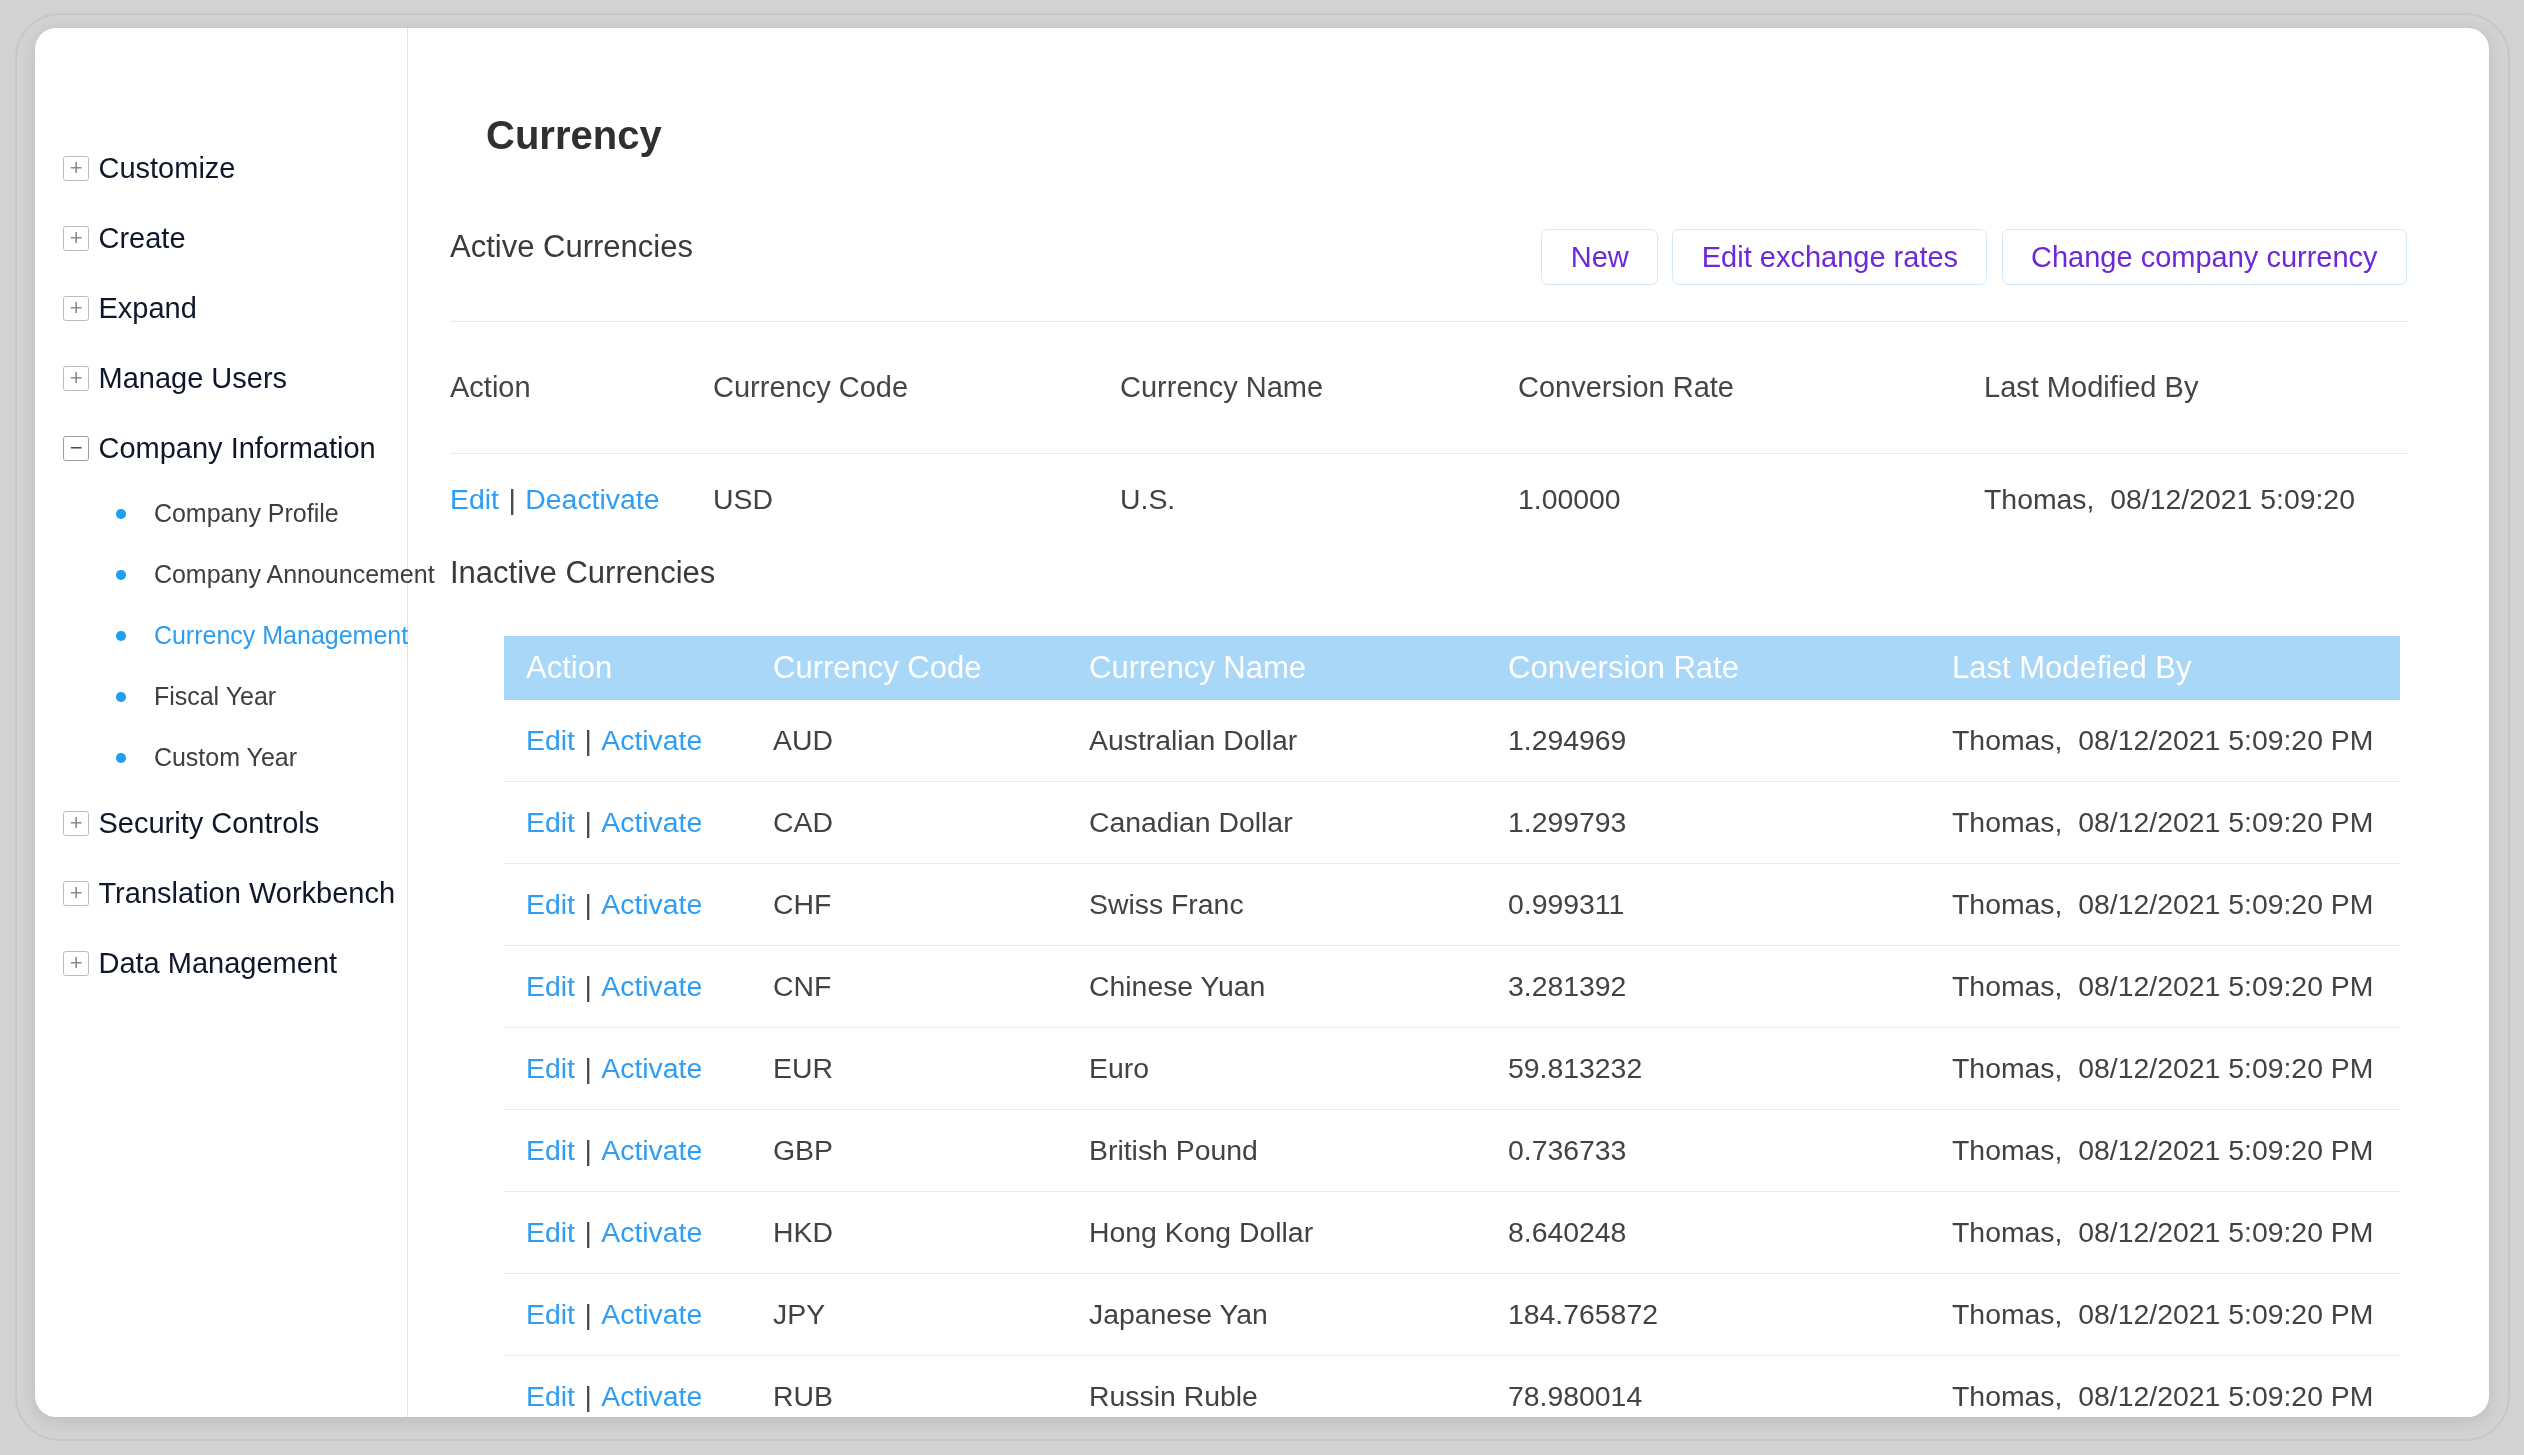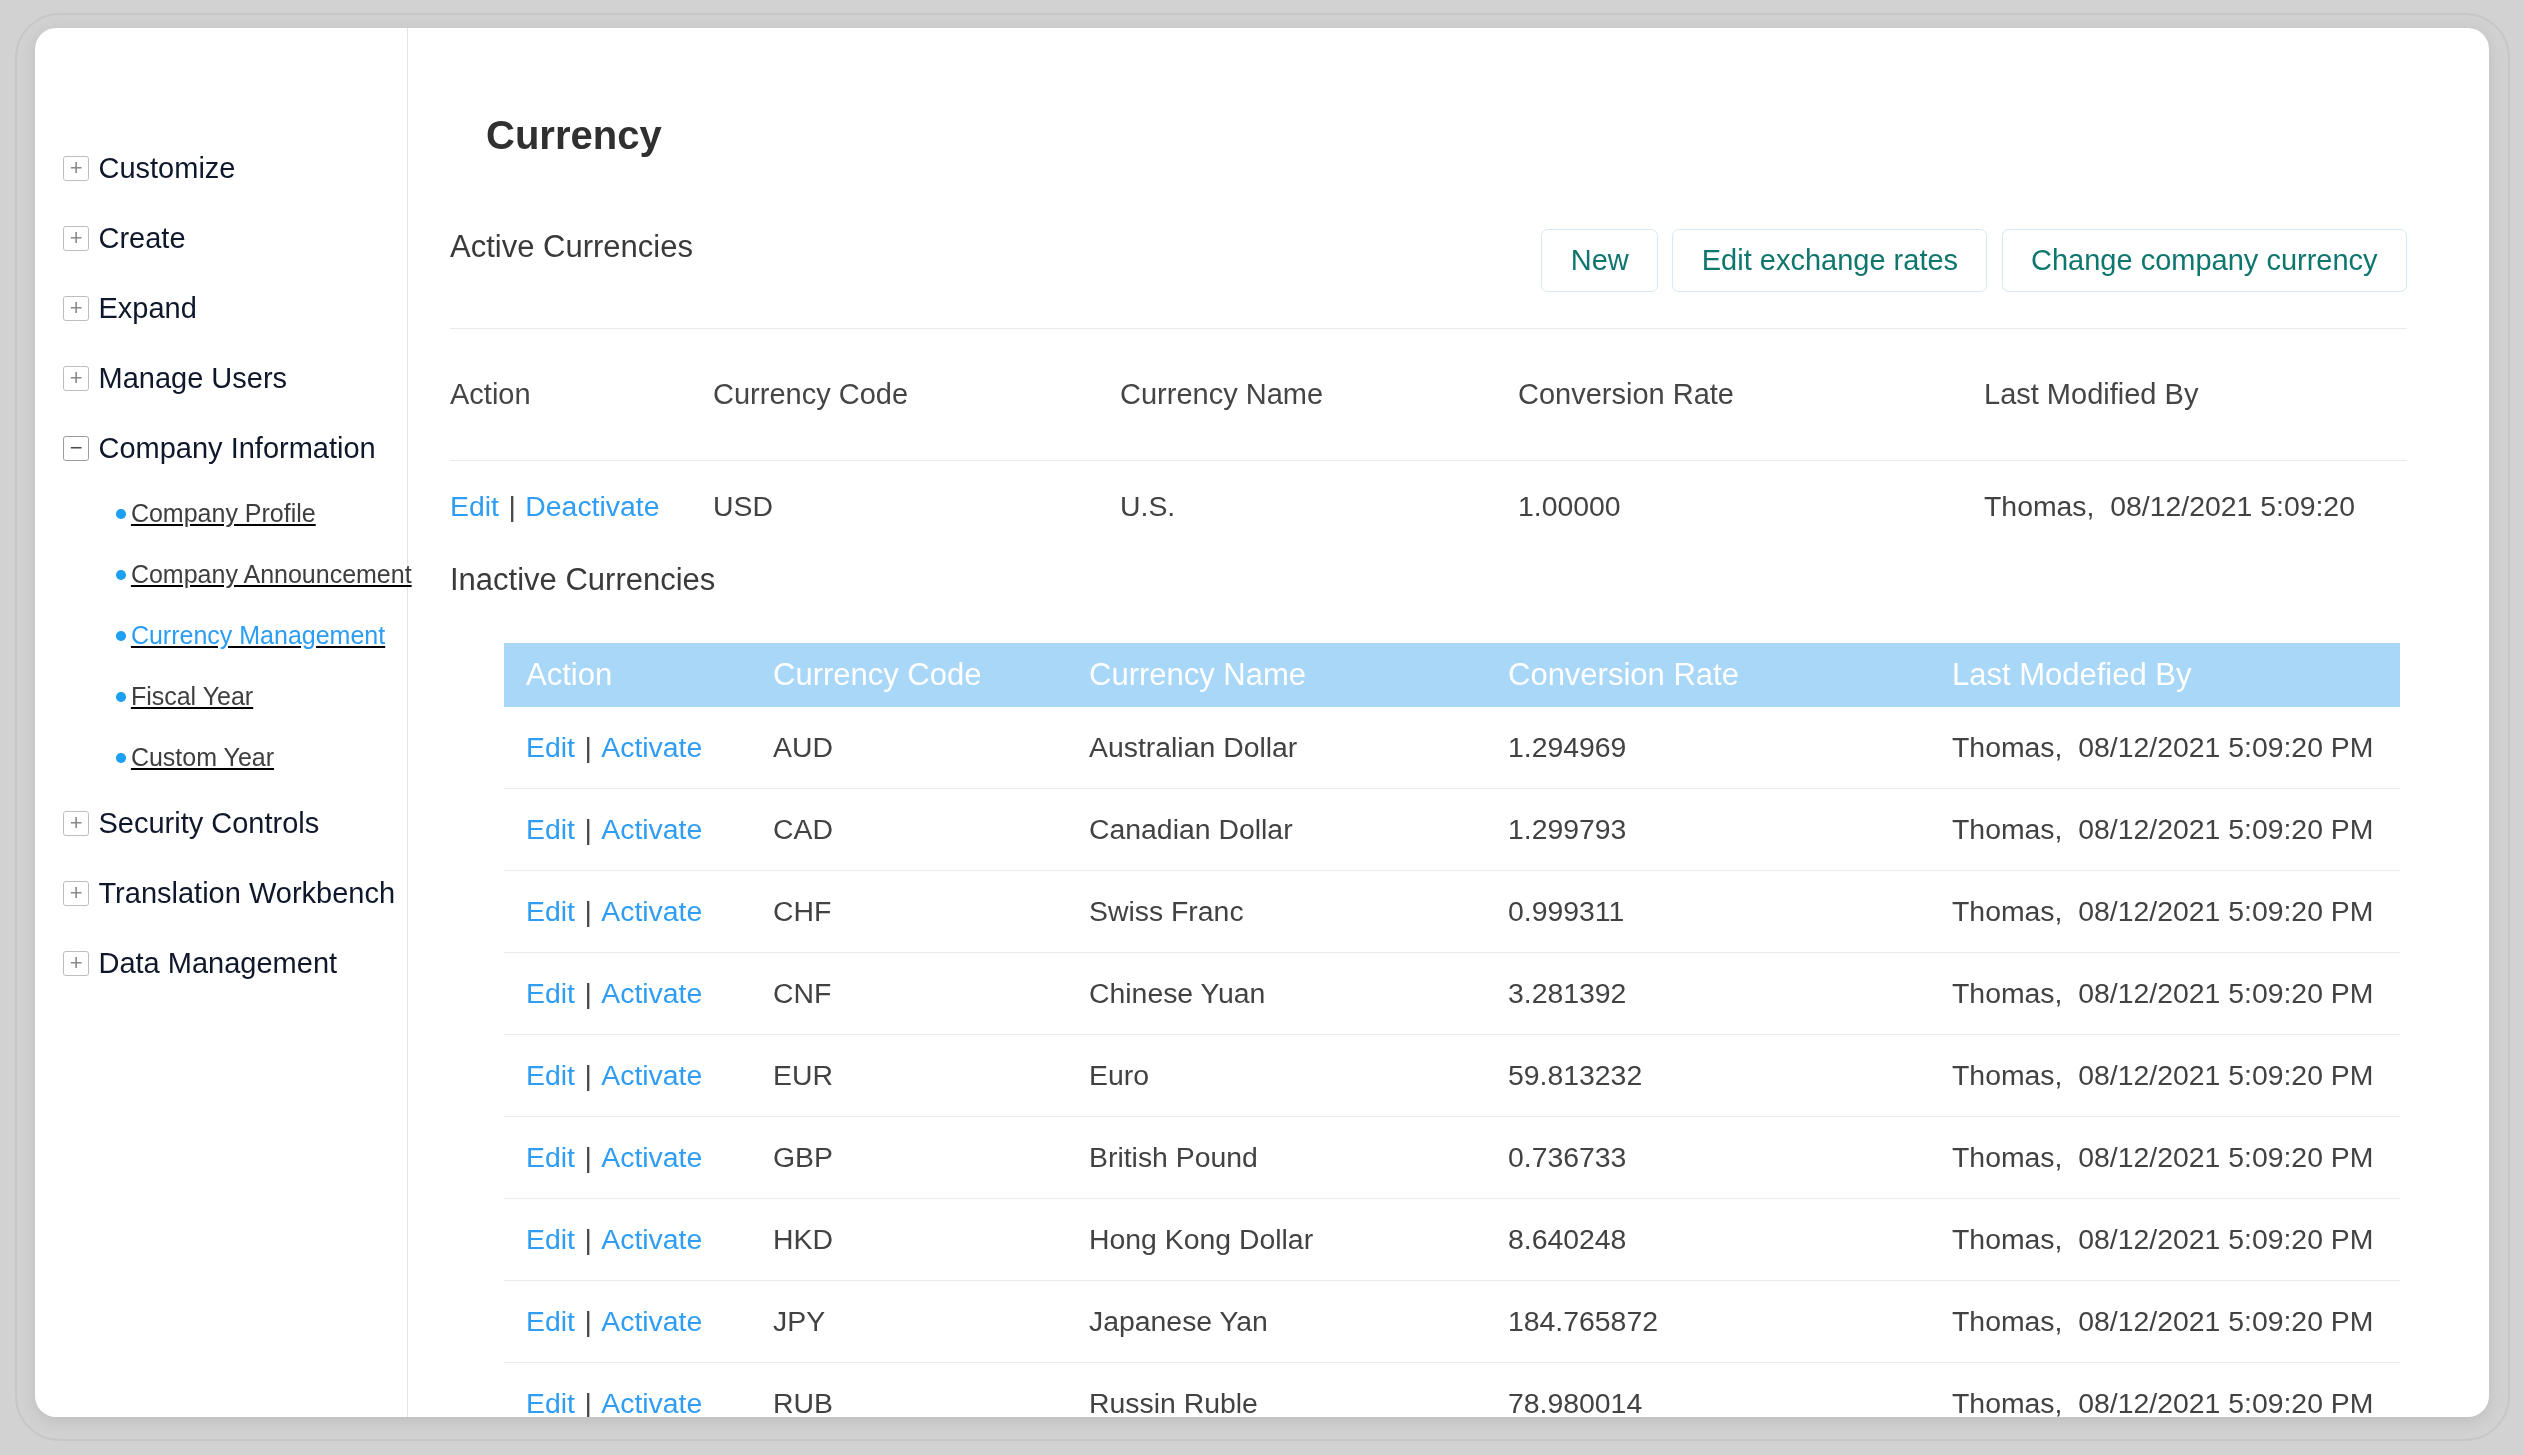--- a/index.html
+++ b/index.html
@@ -27,34 +27,34 @@
   }
   .nav-item{display:flex;align-items:center;height:70px;gap:9.5px;cursor:pointer;}
   .expand-icon{
     width:25.6px;height:25.6px;box-sizing:border-box;flex:none;
     border:1.9px solid #bdbdbd;border-radius:2.8px;
     display:flex;align-items:center;justify-content:center;
     font-size:22px;line-height:1;color:#8a8a8a;
   }
   .expand-icon.minus{color:#4d4d4d;border-color:#9c9c9c;}
   .nav-label{font-size:29px;color:#0f172a;white-space:nowrap;}
-  .sub-item{display:flex;align-items:center;height:61px;padding-left:53px;gap:5px;cursor:pointer;text-decoration:underline;}
+  .sub-item{display:flex;align-items:center;height:61px;padding-left:53px;gap:28px;cursor:pointer;}
   .bullet{width:9.5px;height:9.5px;border-radius:50%;background:#1da0f2;flex:none;}
   .sub-label{font-size:25px;color:#3e3e3e;white-space:nowrap;}
   .sub-item.active .sub-label{color:#2b9df3;}
   
   .main{flex:1;box-sizing:border-box;padding:53px 82px 0 42px;}
   .page-title{font-size:40px;line-height:55px;color:#303030;margin-left:36px;}
   .section-row{display:flex;align-items:flex-start;justify-content:space-between;margin-top:66px;}
   .section-title{font-size:31px;color:#3a3a3a;}
   .btns{display:flex;gap:14.2px;}
   .btn{
-    height:63px;padding:0 28.4px;background:#fff;
+    height:56px;padding:0 28.4px;background:#fff;
     border:1.9px solid #d2e9f9;border-radius:6.6px;
-    font-size:29px;color:#0f766e;font-family:inherit;
+    font-size:29px;color:#6d28d9;font-family:inherit;
     display:flex;align-items:center;cursor:pointer;white-space:nowrap;
   }
   .divider{border-top:1.9px solid #e9e9e9;margin-top:36px;}
   .grid-a{display:grid;grid-template-columns:263px 407px 398px 466px 1fr;}
   .atable-header{height:131px;align-items:center;border-bottom:1.9px solid #e9e9e9;font-size:29px;color:#454545;}
   .atable-row{height:91px;align-items:center;font-size:28.4px;color:#424242;}
   .inactive-title{font-size:31px;color:#3a3a3a;margin-top:10px;}
   .itable{margin-top:45px;margin-left:54px;width:1896px;}
   .grid-i{display:grid;grid-template-columns:247px 316px 419px 444px 1fr;padding-left:22px;box-sizing:border-box;}
   .itable-header{height:64px;align-items:center;background:#a9d7f8;color:#ffffff;font-size:31px;}

